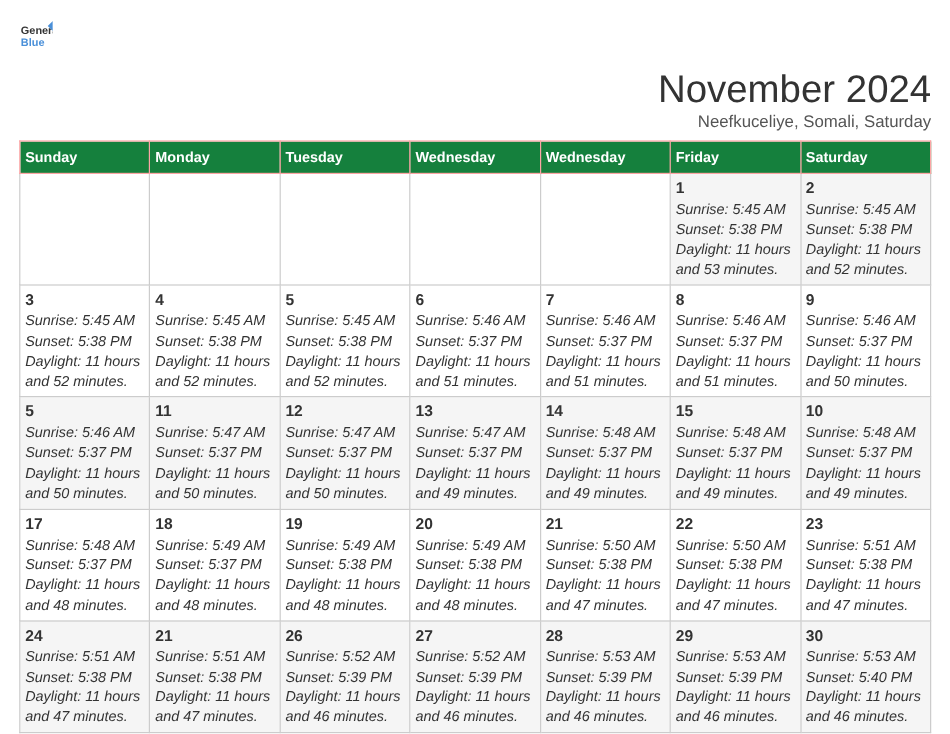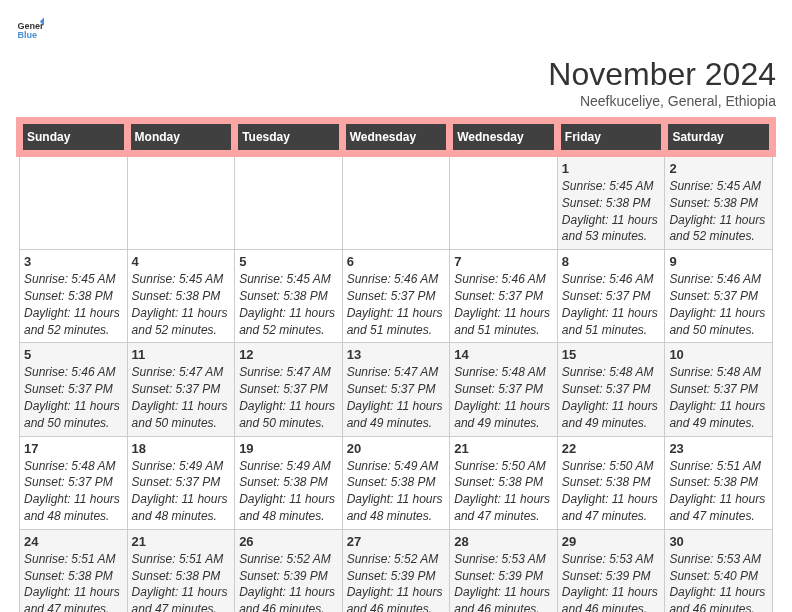--- a/index.html
+++ b/index.html
@@ -37,27 +37,27 @@
     .subtitle {
       font-size: 14px;
       color: #555;
     }
     table {
       width: 100%;
       border-collapse: collapse;
       table-layout: fixed;
     }
     thead tr th {
-      background-color: #404040;
+      background-color: #15803d;
       color: #fff;
       font-size: 12px;
       font-weight: bold;
       padding: 6px 4px;
       text-align: left;
-      border: 7px solid #fca5a5;
+      border: 1px solid #fca5a5;
     }
     tbody tr td {
       vertical-align: top;
       border: 1px solid #ccc;
       padding: 4px;
       font-size: 10px;
       color: #333;
       height: 80px;
       background: #fff;
     }
@@ -86,21 +86,21 @@
 <div class="header-area">
   <div class="logo">
     <svg class="logo-icon" viewBox="0 0 40 40">
       <text x="2" y="18" font-size="13" font-weight="bold" fill="#333" font-family="Arial">General</text>
       <text x="2" y="32" font-size="13" font-weight="bold" fill="#4a90d9" font-family="Arial">Blue</text>
       <polygon points="34,8 40,2 40,14" fill="#4a90d9"></polygon>
     </svg>
   </div>
   <div class="title-area">
     <div class="month-title">November 2024</div>
-    <div class="subtitle">Neefkuceliye, General, Ethiopia</div>
+    <div class="subtitle">Neefkuceliye, Somali, Saturday</div>
   </div>
 </div>
 
 <table>
   <thead>
     <tr>
     <th>Sunday</th>
         <th>Monday</th>
         <th>Tuesday</th>
         <th>Wednesday</th>

